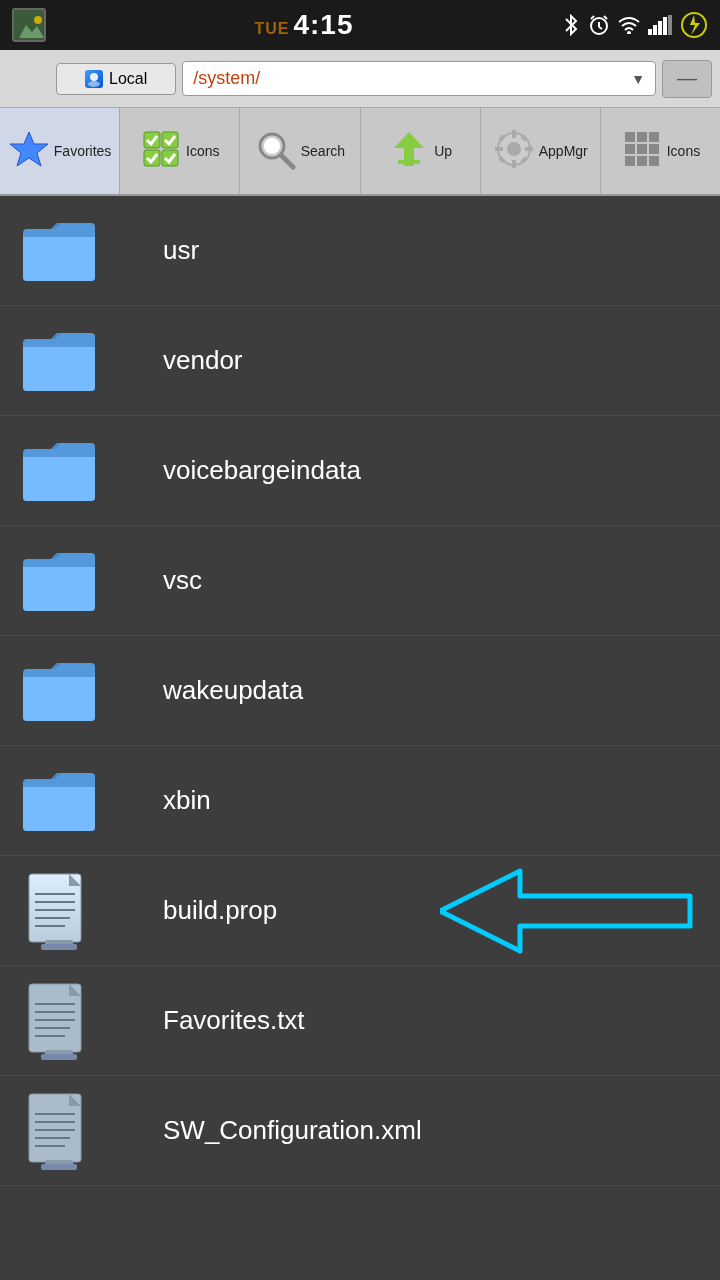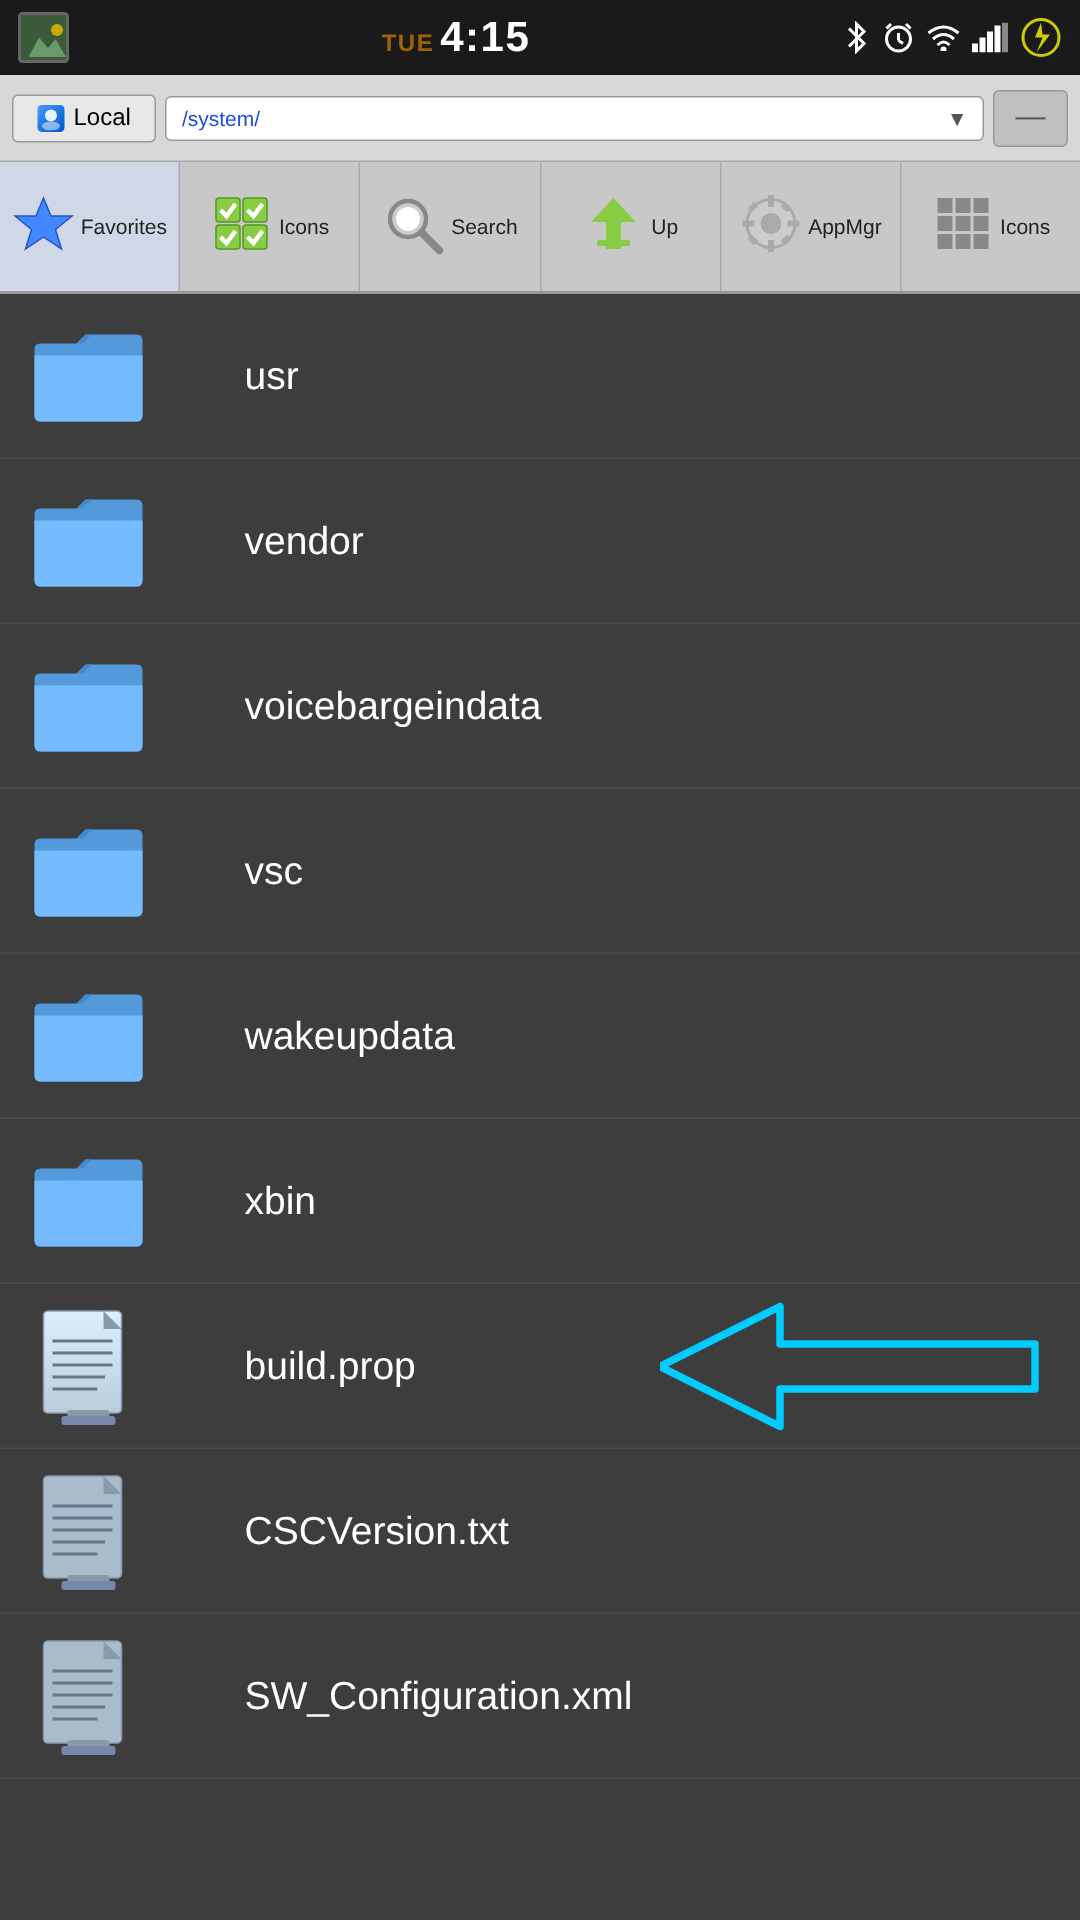--- a/index.html
+++ b/index.html
@@ -47,27 +47,28 @@
       display: flex;
       align-items: center;
       padding: 6px 8px;
       gap: 6px;
       border-bottom: 1px solid #aaa;
     }
     .local-btn {
       background: #e8e8e8;
       border: 1px solid #999;
       border-radius: 4px;
-      padding: 6px 16px;
+      padding: 6px 28px;
       font-size: 16px;
       display: flex;
       align-items: center;
       gap: 6px;
       cursor: pointer;
       white-space: nowrap;
+      margin-left: 48px;
     }
     .local-btn-icon {
       width: 18px;
       height: 18px;
       background: linear-gradient(135deg, #4499ff, #0055cc);
       border-radius: 3px;
       display: flex;
       align-items: center;
       justify-content: center;
       color: white;
@@ -78,22 +79,22 @@
       background: white;
       border: 1px solid #999;
       border-radius: 4px;
       padding: 6px 10px;
       font-size: 18px;
       display: flex;
       align-items: center;
       justify-content: space-between;
     }
     .path-text {
-      font-size: 14px;
-      color: #1d4ed8;
+      font-size: 18px;
+      color: #c2410c;
     }
     .path-arrow {
       color: #555;
       font-size: 14px;
     }
     .dash-btn {
       background: #c0c0c0;
       border: 1px solid #999;
       border-radius: 4px;
       width: 50px;
@@ -439,21 +440,21 @@
         <polygon points="44,4 56,16 44,16" fill="#8899aa"></polygon>
         <line x1="10" y1="24" x2="50" y2="24" stroke="#667788" stroke-width="2"></line>
         <line x1="10" y1="32" x2="50" y2="32" stroke="#667788" stroke-width="2"></line>
         <line x1="10" y1="40" x2="50" y2="40" stroke="#667788" stroke-width="2"></line>
         <line x1="10" y1="48" x2="45" y2="48" stroke="#667788" stroke-width="2"></line>
         <line x1="10" y1="56" x2="40" y2="56" stroke="#667788" stroke-width="2"></line>
         <rect x="20" y="70" width="28" height="6" rx="2" fill="#8899aa"></rect>
         <rect x="16" y="74" width="36" height="6" rx="2" fill="#7788aa"></rect>
       </svg>
     </div>
-    <span class="file-name">CSCVersion.txt</span>
+    <span class="file-name">Favorites.txt</span>
   </div>
 
   <div class="file-item">
     <div class="file-icon">
       <svg width="68" height="82" viewBox="0 0 68 82">
         <rect x="4" y="4" width="52" height="68" rx="3" fill="#aabbcc" stroke="#8899aa" stroke-width="1"></rect>
         <polygon points="44,4 56,16 44,16" fill="#8899aa"></polygon>
         <line x1="10" y1="24" x2="50" y2="24" stroke="#667788" stroke-width="2"></line>
         <line x1="10" y1="32" x2="50" y2="32" stroke="#667788" stroke-width="2"></line>
         <line x1="10" y1="40" x2="50" y2="40" stroke="#667788" stroke-width="2"></line>

